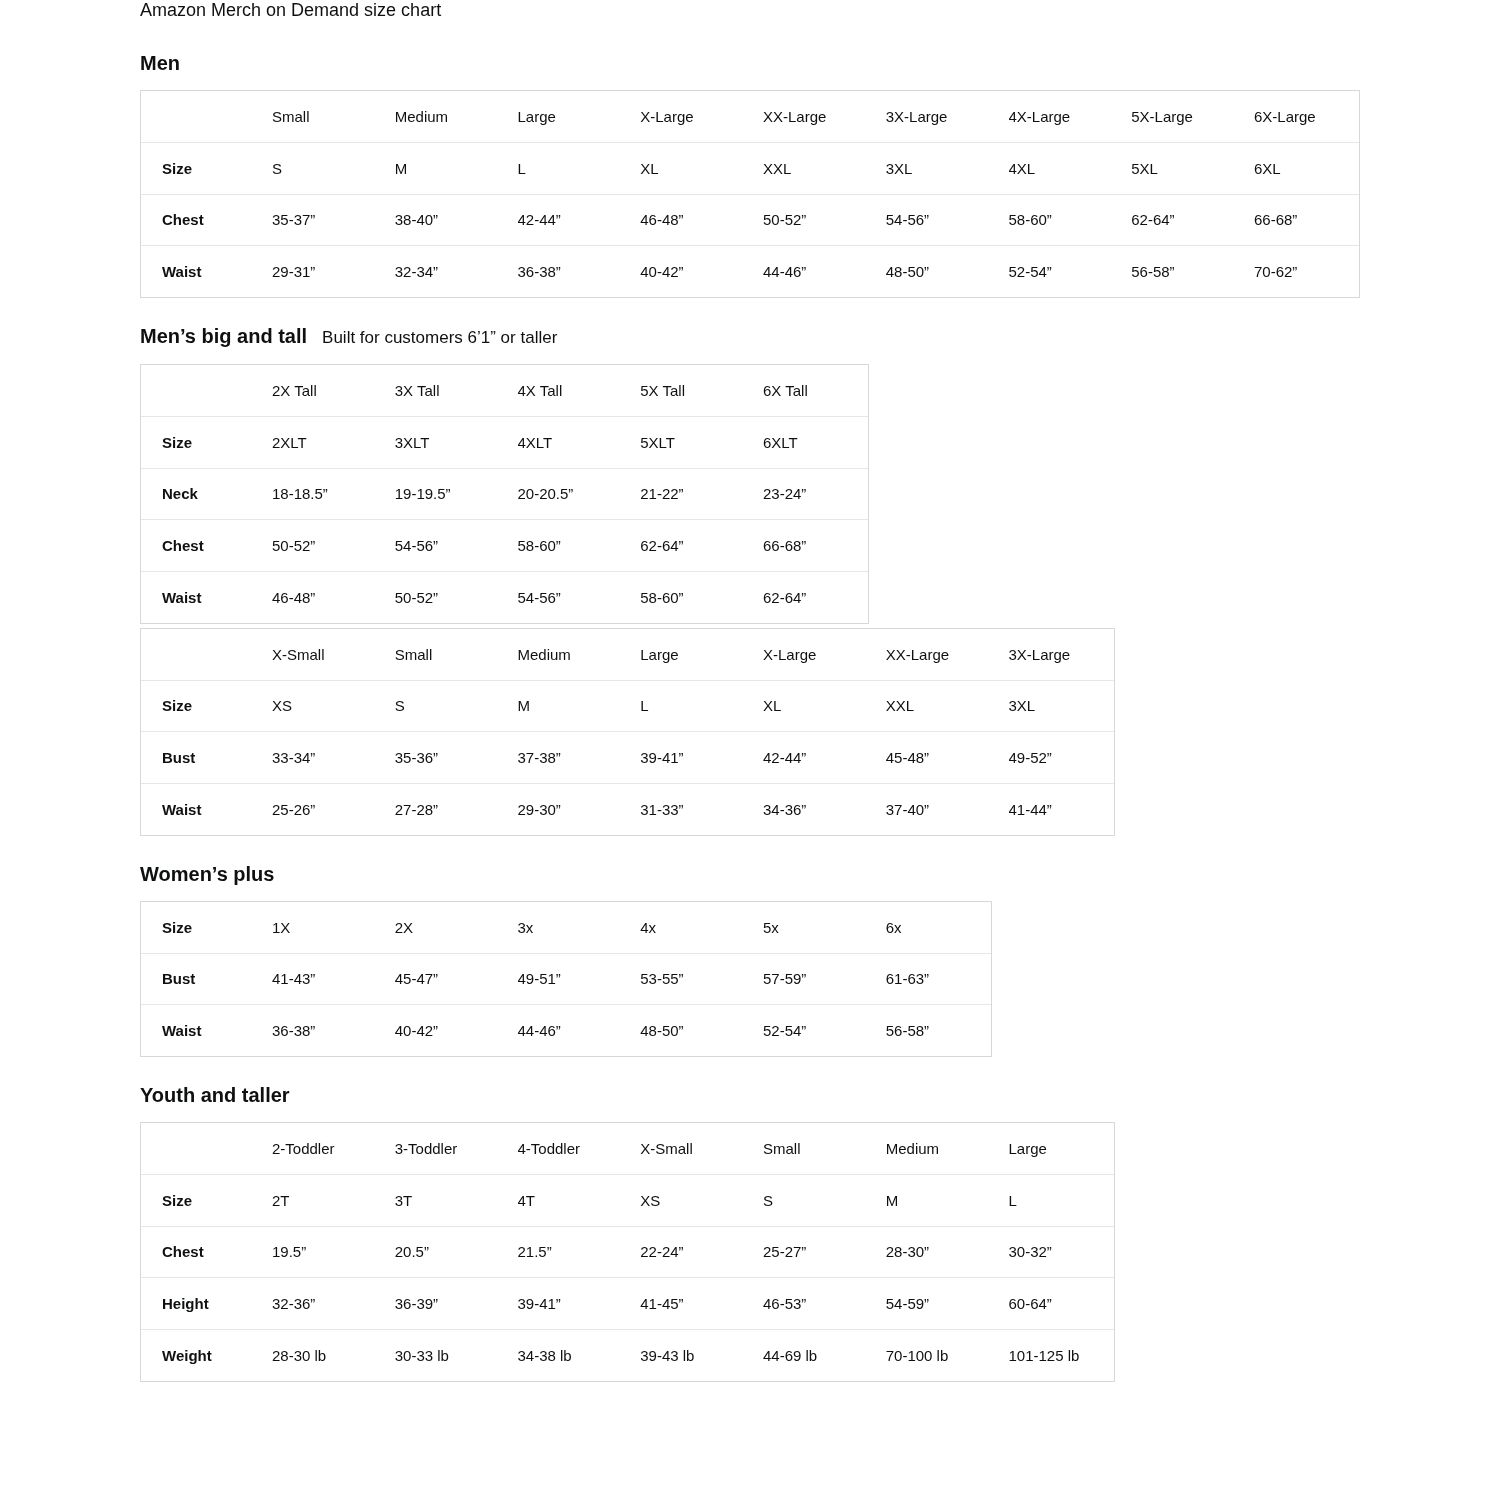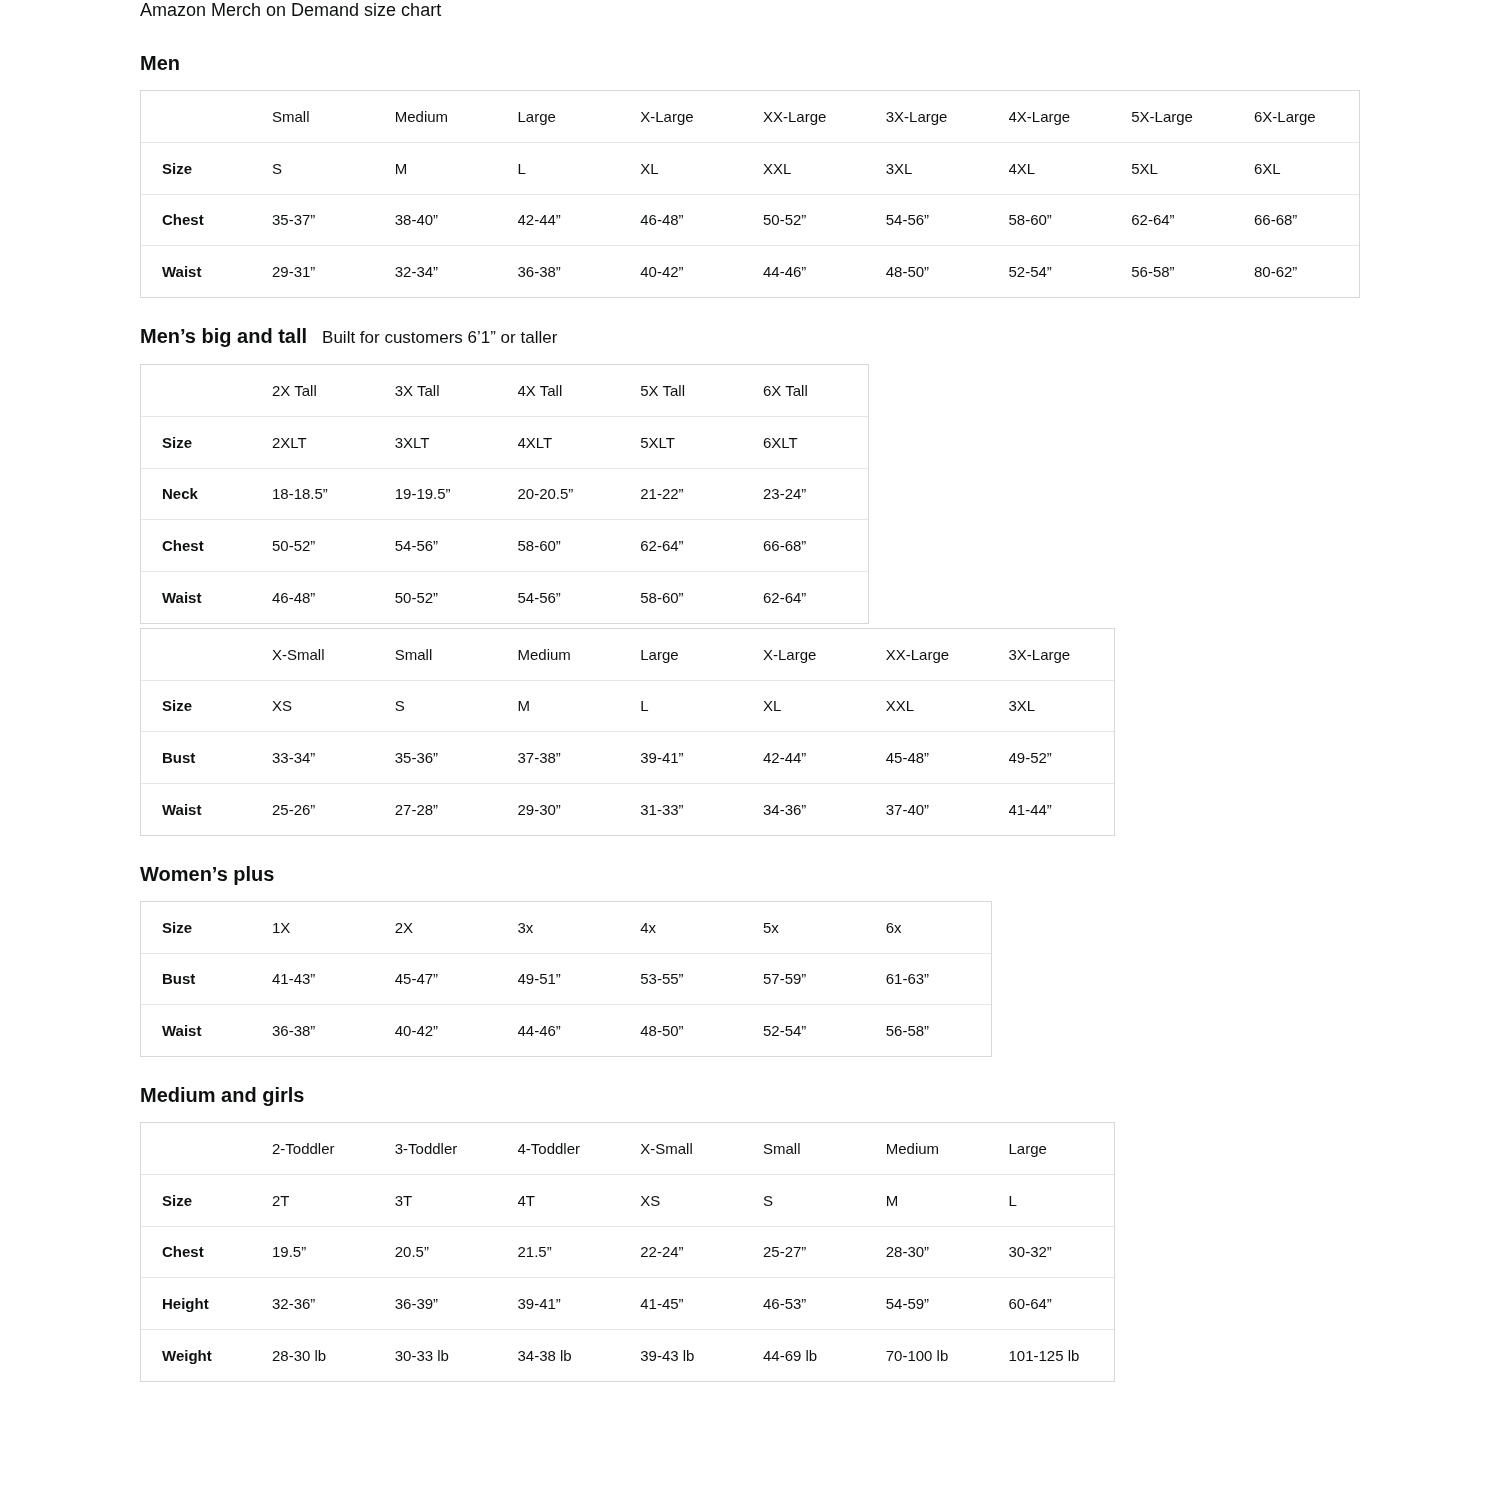--- a/index.html
+++ b/index.html
@@ -131,21 +131,21 @@
             <tr>
               <th class="label-cell">Waist</th>
               <td>29-31”</td>
               <td>32-34”</td>
               <td>36-38”</td>
               <td>40-42”</td>
               <td>44-46”</td>
               <td>48-50”</td>
               <td>52-54”</td>
               <td>56-58”</td>
-              <td>80-62”</td>
+              <td>70-62”</td>
             </tr>
           </tbody>
         </table></div></section>
     <section class="section"><div class="section-heading-row">
         <h2 class="section-heading">Men’s big and tall</h2>
         <span class="section-subtitle">Built for customers 6’1” or taller</span>
       </div><div class="table-wrap"><table class="size-table" style="width: 727px;">
           <colgroup>
             <col style="width: 131px;">
             <col style="width: 122.75px;">
@@ -291,21 +291,21 @@
               <td>36-38”</td>
               <td>40-42”</td>
               <td>44-46”</td>
               <td>48-50”</td>
               <td>52-54”</td>
               <td>56-58”</td>
             </tr>
           </tbody>
         </table></div></section>
     <section class="section"><div class="section-heading-row">
-        <h2 class="section-heading">Medium and girls</h2>
+        <h2 class="section-heading">Youth and taller</h2>
       </div><div class="table-wrap"><table class="size-table" style="width: 972.5px;">
           <colgroup>
             <col style="width: 131px;">
             <col style="width: 122.75px;">
             <col style="width: 122.75px;">
             <col style="width: 122.75px;">
             <col style="width: 122.75px;">
             <col style="width: 122.75px;">
             <col style="width: 122.75px;">
             <col style="width: 105px;">

